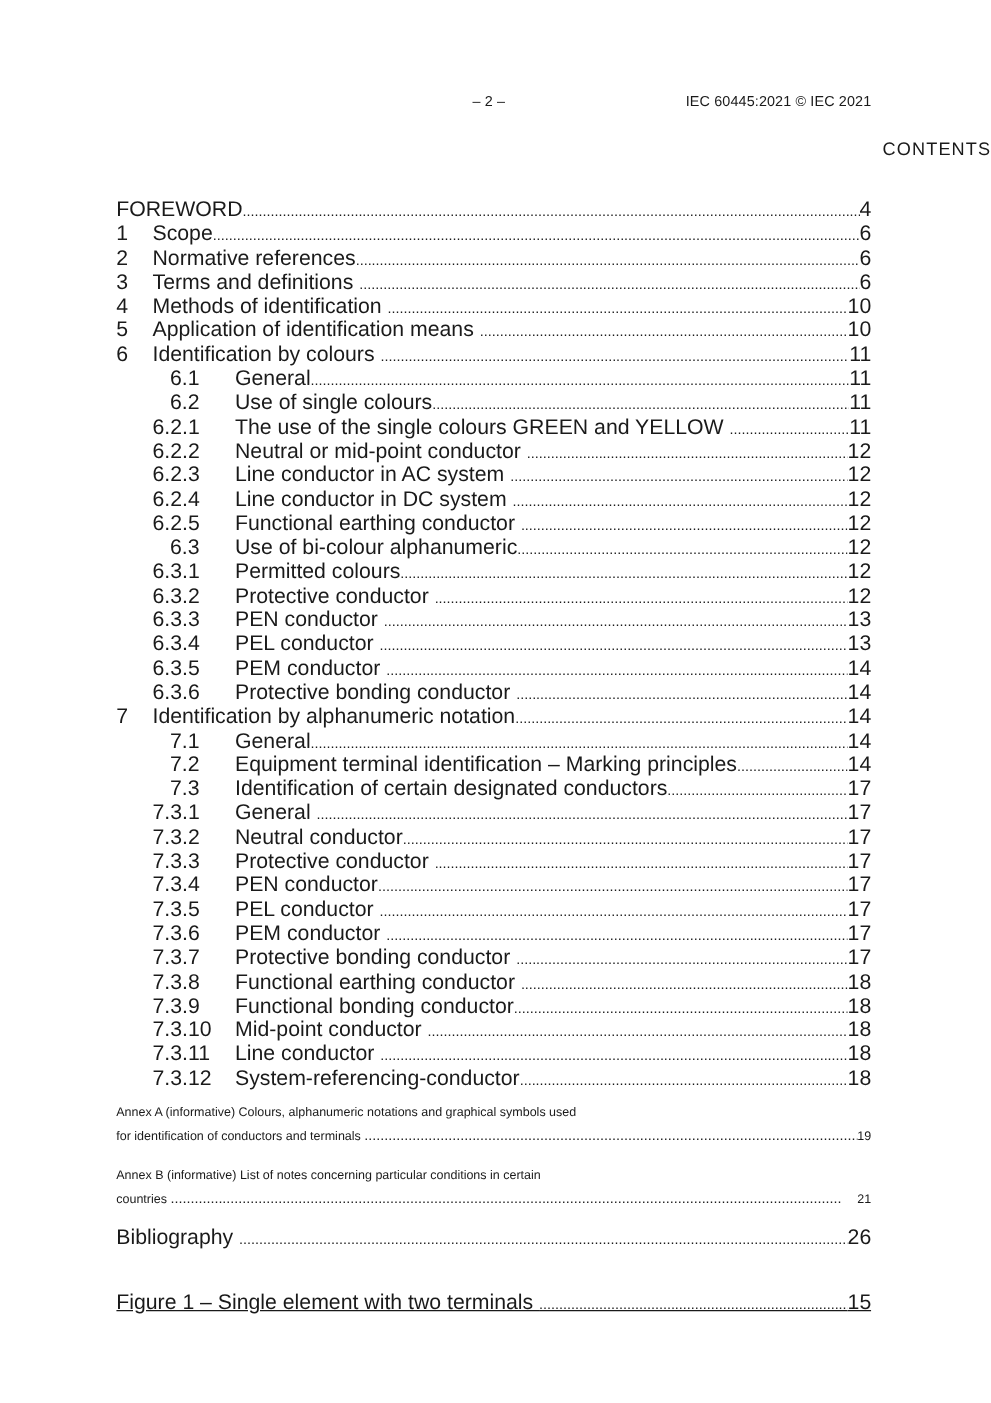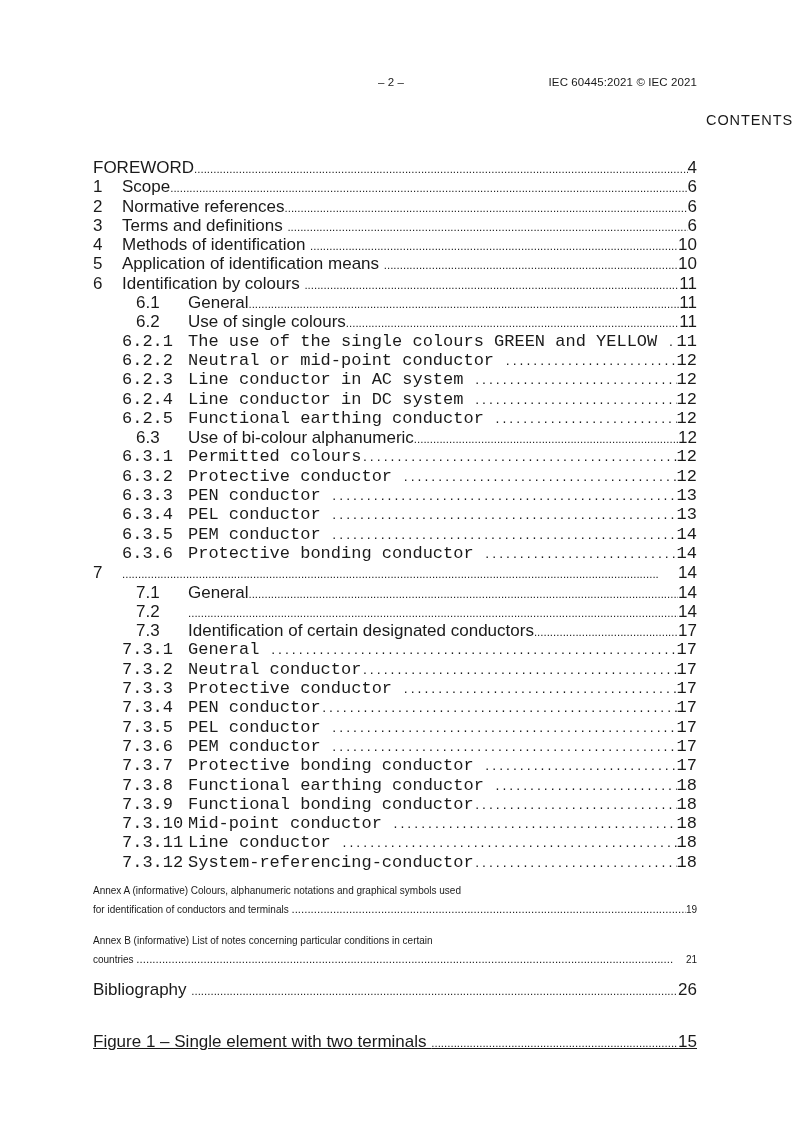--- a/index.html
+++ b/index.html
@@ -106,21 +106,21 @@
   .pg {
     flex: 0 0 auto;
     text-align: right;
   }
 
   
   .lvl0 .num { width: 0px; }
   .lvl1 .num { width: 29px; }      
   .lvl2 { padding-left: 15px; }
   .lvl2 .num { width: 52px; margin-left: 28px; }      
-  .lvl3 { padding-left: 29px; font-family: Liberation Mono, monospace; }
+  .lvl3 { padding-left: 29px; }
   .lvl3 .num { width: 66px; }      
 
   
   .toc-block {
     font-size: 10px;
     line-height: 19.3px;
     margin-top: 0;
   }
   .toc-block .first-line {
     white-space: nowrap;
@@ -309,35 +309,37 @@
           <div class="row">
             <span class="num">6.3.6</span>
             <span class="label">Protective bonding conductor </span>
             <span class="dots"></span>
             <span class="pg">14</span>
           </div>
         </div>
         <div class="toc-entry lvl1">
           <div class="row">
             <span class="num">7</span>
+            <span class="label">Identification by alphanumeric notation</span>
             <span class="dots"></span>
             <span class="pg">14</span>
           </div>
         </div>
         <div class="toc-entry lvl2">
           <div class="row">
             <span class="num">7.1</span>
             <span class="label">General</span>
             <span class="dots"></span>
             <span class="pg">14</span>
           </div>
         </div>
         <div class="toc-entry lvl2">
           <div class="row">
             <span class="num">7.2</span>
+            <span class="label">Equipment terminal identification – Marking principles</span>
             <span class="dots"></span>
             <span class="pg">14</span>
           </div>
         </div>
         <div class="toc-entry lvl2">
           <div class="row">
             <span class="num">7.3</span>
             <span class="label">Identification of certain designated conductors</span>
             <span class="dots"></span>
             <span class="pg">17</span>

